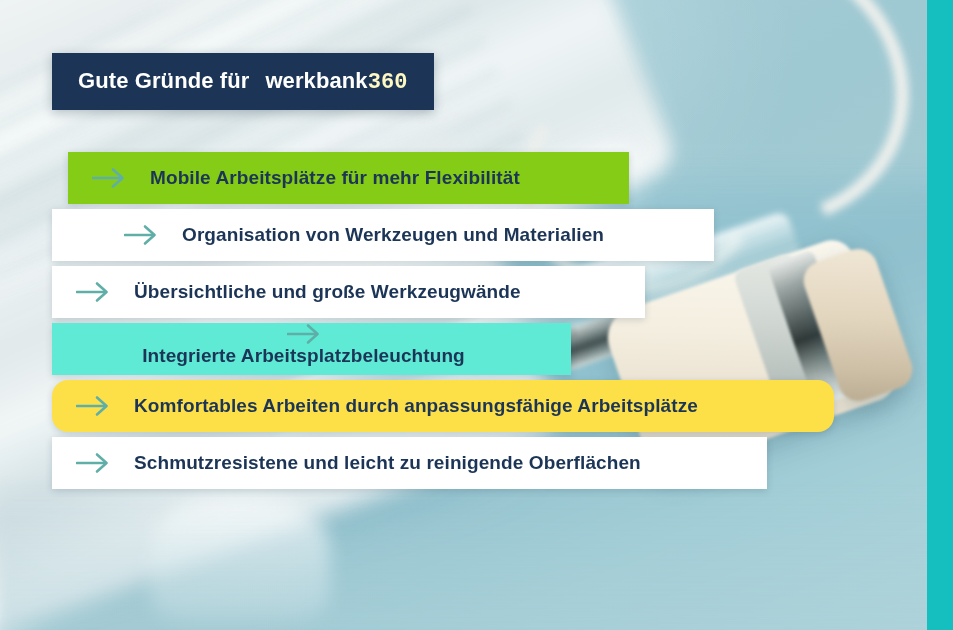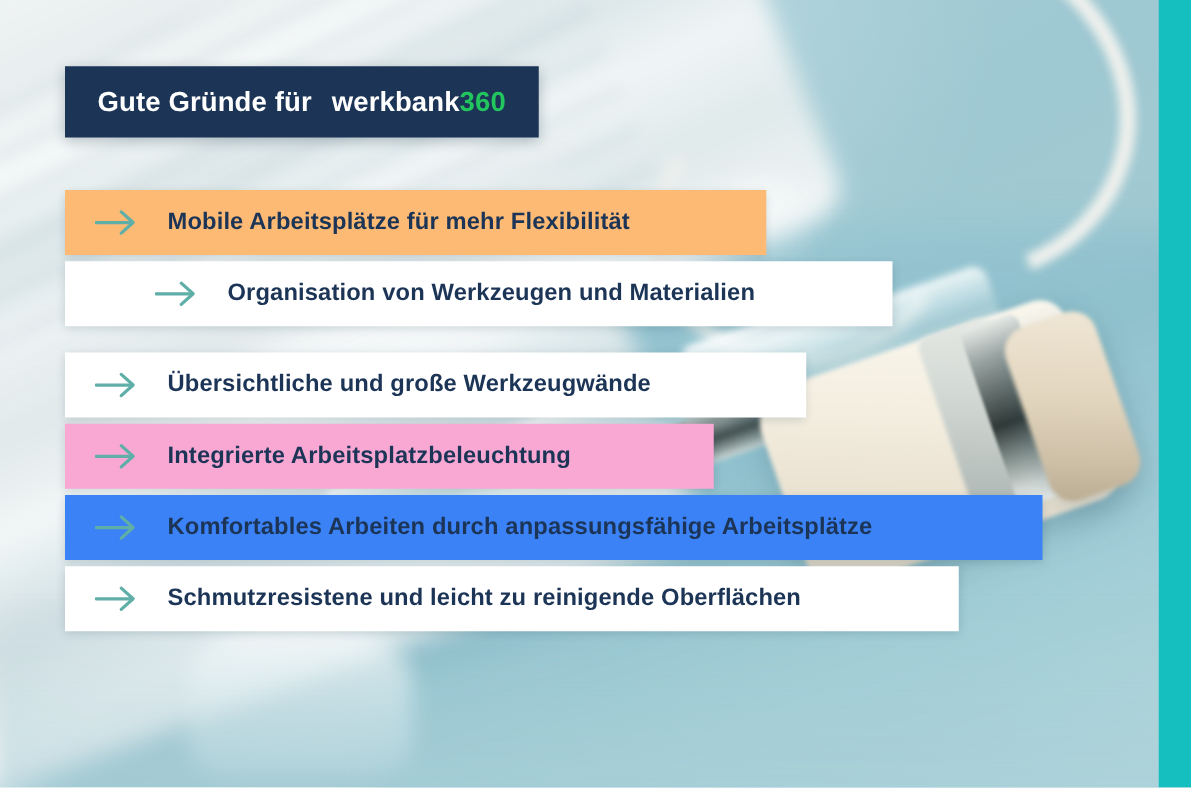--- a/index.html
+++ b/index.html
@@ -302,62 +302,62 @@
     <div class="vial-cap"></div>
 
     <div class="flange"></div>
     <div class="foreground-blur"></div>
   </div>
 
   <div class="accent-bar" style="background: rgb(21, 191, 192);"></div>
 
   <div class="header-ribbon" style="background: rgb(28, 53, 87); color: rgb(255, 255, 255);">
     <div class="header-text">
-      <span>Gute Gründe für</span><span class="header-brand">werkbank</span><span class="header-360" style="color: #22c55e;">360</span>
+      <span>Gute Gründe für</span><span class="header-brand">werkbank</span><span class="header-360" style="color: #fef9c3; font-family: Liberation Mono, monospace;">360</span>
     </div>
   </div>
 
   <div class="benefits">
-      <div class="benefit-row" style="width: 545px; background: #fdba74;">
+      <div class="benefit-row" style="width: 545px; background: #84cc16; margin-left: 16px;">
         <span class="arrow-cell">
           <svg width="34" height="22" viewBox="0 0 34 22" fill="none" aria-hidden="true">
             <path d="M1 11 H30" stroke="#5FAFA8" stroke-width="2.6" stroke-linecap="round"></path>
             <path d="M21 2.5 L30.5 11 L21 19.5" stroke="#5FAFA8" stroke-width="2.6" stroke-linecap="round" stroke-linejoin="round" fill="none"></path>
           </svg>
         </span>
         <span class="benefit-label" style="color: rgb(28, 53, 87);">Mobile Arbeitsplätze für mehr Flexibilität</span>
       </div>
       <div class="benefit-row" style="width: 598px; background: rgb(255, 255, 255); padding-left: 48px;">
         <span class="arrow-cell">
           <svg width="34" height="22" viewBox="0 0 34 22" fill="none" aria-hidden="true">
             <path d="M1 11 H30" stroke="#5FAFA8" stroke-width="2.6" stroke-linecap="round"></path>
             <path d="M21 2.5 L30.5 11 L21 19.5" stroke="#5FAFA8" stroke-width="2.6" stroke-linecap="round" stroke-linejoin="round" fill="none"></path>
           </svg>
         </span>
         <span class="benefit-label" style="color: rgb(28, 53, 87);">Organisation von Werkzeugen und Materialien</span>
       </div>
-      <div class="benefit-row" style="width: 577px; background: rgb(255, 255, 255); margin-top: 16px;">
+      <div class="benefit-row" style="width: 577px; background: rgb(255, 255, 255);">
         <span class="arrow-cell">
           <svg width="34" height="22" viewBox="0 0 34 22" fill="none" aria-hidden="true">
             <path d="M1 11 H30" stroke="#5FAFA8" stroke-width="2.6" stroke-linecap="round"></path>
             <path d="M21 2.5 L30.5 11 L21 19.5" stroke="#5FAFA8" stroke-width="2.6" stroke-linecap="round" stroke-linejoin="round" fill="none"></path>
           </svg>
         </span>
         <span class="benefit-label" style="color: rgb(28, 53, 87);">Übersichtliche und große Werkzeugwände</span>
       </div>
-      <div class="benefit-row" style="width: 503px; background: #f9a8d4;">
+      <div class="benefit-row" style="width: 503px; background: #5eead4; flex-direction: column;">
         <span class="arrow-cell">
           <svg width="34" height="22" viewBox="0 0 34 22" fill="none" aria-hidden="true">
             <path d="M1 11 H30" stroke="#5FAFA8" stroke-width="2.6" stroke-linecap="round"></path>
             <path d="M21 2.5 L30.5 11 L21 19.5" stroke="#5FAFA8" stroke-width="2.6" stroke-linecap="round" stroke-linejoin="round" fill="none"></path>
           </svg>
         </span>
         <span class="benefit-label" style="color: rgb(28, 53, 87);">Integrierte Arbeitsplatzbeleuchtung</span>
       </div>
-      <div class="benefit-row" style="width: 766px; background: #3b82f6;">
+      <div class="benefit-row" style="width: 766px; background: #fde047; border-radius: 16px;">
         <span class="arrow-cell">
           <svg width="34" height="22" viewBox="0 0 34 22" fill="none" aria-hidden="true">
             <path d="M1 11 H30" stroke="#5FAFA8" stroke-width="2.6" stroke-linecap="round"></path>
             <path d="M21 2.5 L30.5 11 L21 19.5" stroke="#5FAFA8" stroke-width="2.6" stroke-linecap="round" stroke-linejoin="round" fill="none"></path>
           </svg>
         </span>
         <span class="benefit-label" style="color: rgb(28, 53, 87);">Komfortables Arbeiten durch anpassungsfähige Arbeitsplätze</span>
       </div>
       <div class="benefit-row" style="width: 699px; background: rgb(255, 255, 255);">
         <span class="arrow-cell">

